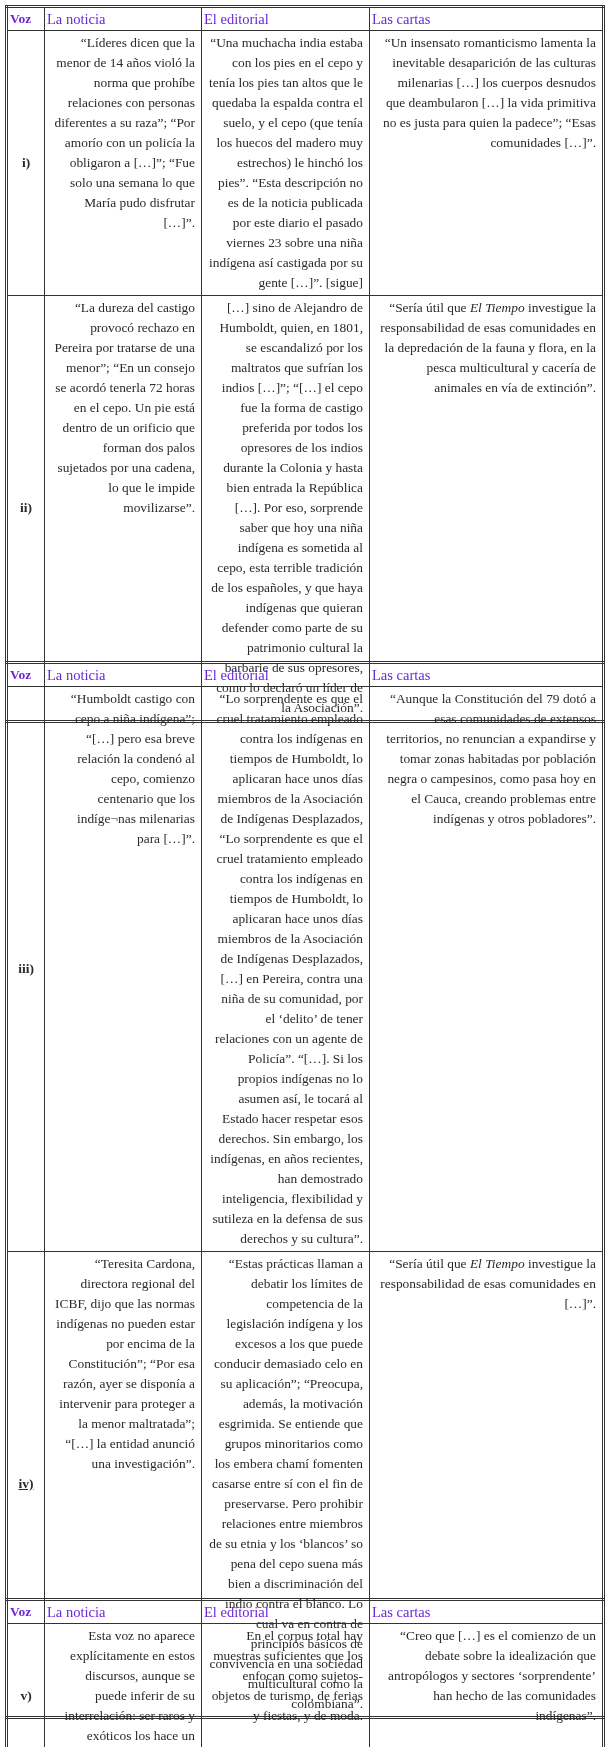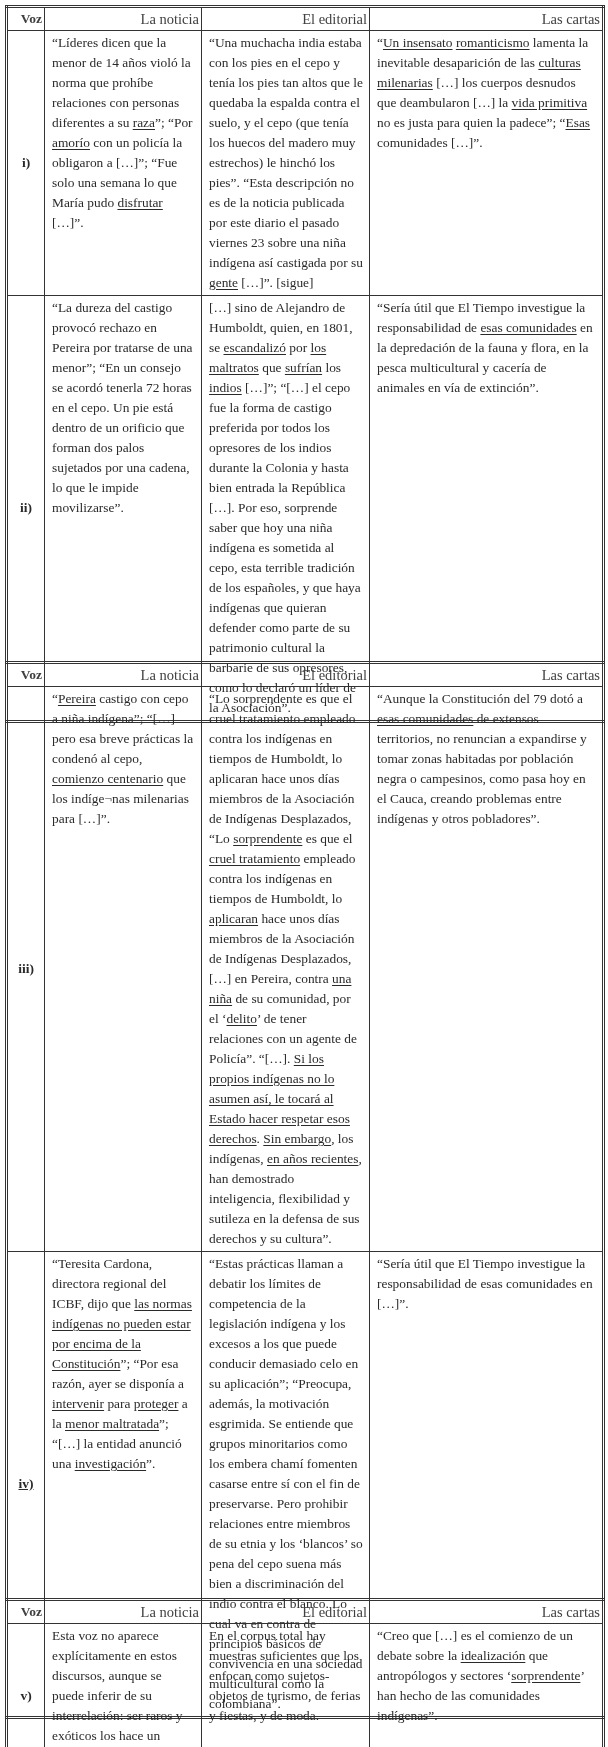--- a/index.html
+++ b/index.html
@@ -5,35 +5,35 @@
   html, body { margin: 0; padding: 0; background: #ffffff; }
   body { width: 608px; height: 1747px; position: relative; overflow: hidden;
          font-family: "Liberation Serif", "DejaVu Serif", serif; color: #2a2a2a; }
   .tbl { position: absolute; left: 5px; width: 597px; border-collapse: collapse;
          border: 3px double #333; table-layout: fixed; }
   .tbl col.c0 { width: 38px; }
   .tbl col.c1 { width: 157px; }
   .tbl col.c2 { width: 168px; }
   .tbl col.c3 { width: 234px; }
   .tbl th, .tbl td { border: 1.5px solid #333; vertical-align: top; }
-  .tbl th { font-weight: normal; font-size: 14.5px; text-align: right; padding: 3px 2px 2px; color: #404040; }
+  .tbl th { font-weight: normal; font-size: 14.5px; text-align: left; padding: 3px 2px 2px; color: #6d28d9; }
   .tbl th.voz { font-weight: bold; font-size: 13.5px; }
   .tbl td { font-size: 13.4px; line-height: 20px; padding: 2px 6px 2px 7px; }
   .tbl td.voz { vertical-align: middle; text-align: center; font-weight: bold; padding: 0; font-size: 13.5px; }
   .tbl tr.row-i td { height: 236px; }
   .tbl tr.row-ii td { height: 363px; margin-top: 28px; }
   .tbl tr.row-iii td { height: 484px; }
   .tbl tr.row-iv td { height: 405px; }
   .tbl tr.row-v td { height: 120px; }
   #t1 { top: 5px; }
   #t2 { top: 661px; }
   #t3 { top: 1598px; }
-  .seg-u { text-decoration: underline; text-underline-offset: 2px; }
-  .seg-i { }
-  .cell-text { display: block; }
+  .seg-u { text-underline-offset: 2px; }
+  .seg-i { font-style: italic; }
+  .cell-text { display: block; text-align: right; }
 </style>
 </head>
 <body>
 
 <table class="tbl" id="t1">
   <colgroup>
       <col class="c0">
       <col class="c1">
       <col class="c2">
       <col class="c3">
@@ -86,21 +86,21 @@
       <th class="voz">Voz</th>
       <th>La noticia</th>
       <th>El editorial</th>
       <th>Las cartas</th>
     </tr>
   </thead>
   <tbody>
     <tr class="row-iii">
       <td class="voz">iii)</td>
       <td>
-          <span class="cell-text"><span>“</span><span class="seg-u">Pereira</span><span> castigo con cepo a niña indígena”; “[…] pero esa breve prácticas la condenó al cepo, </span><span class="seg-u">comienzo centenario</span><span> que los indíge¬nas milenarias para […]”.</span></span>
+          <span class="cell-text"><span>“</span><span class="seg-u">Humboldt</span><span> castigo con cepo a niña indígena”; “[…] pero esa breve relación la condenó al cepo, </span><span class="seg-u">comienzo centenario</span><span> que los indíge¬nas milenarias para […]”.</span></span>
         </td>
       <td>
           <span class="cell-text"><span>“Lo sorprendente es que el cruel tratamiento empleado contra los indígenas en tiempos de Humboldt, lo aplicaran hace unos días miembros de la Asociación de Indígenas Desplazados,  “Lo </span><span class="seg-u">sorprendente</span><span> es que el </span><span class="seg-u">cruel tratamiento</span><span> empleado contra los indígenas en tiempos de Humboldt, lo </span><span class="seg-u">aplicaran</span><span> hace unos días miembros de la Asociación de Indígenas Desplazados, […] en Pereira, contra </span><span class="seg-u">una niña</span><span> de su comunidad, por el ‘</span><span class="seg-u">delito</span><span>’ de tener relaciones con un agente de Policía”. “[…]. </span><span class="seg-u">Si los propios indígenas no lo asumen así, le tocará al Estado hacer respetar esos derechos</span><span>. </span><span class="seg-u">Sin embargo</span><span>, los indígenas, </span><span class="seg-u">en años recientes</span><span>, han demostrado inteligencia, flexibilidad y sutileza en la defensa de sus derechos y su cultura”.</span></span>
         </td>
       <td>
           <span class="cell-text"><span>“Aunque la Constitución del 79 dotó a </span><span class="seg-u">esas comunidades</span><span> de extensos territorios, no renuncian a expandirse y tomar zonas habitadas por población negra o campesinos, como pasa hoy en el Cauca, creando problemas entre indígenas y otros pobladores”.</span></span>
         </td>
     </tr>
     <tr class="row-iv">
       <td class="voz" style="vertical-align:middle;text-decoration:underline;">iv)</td>

